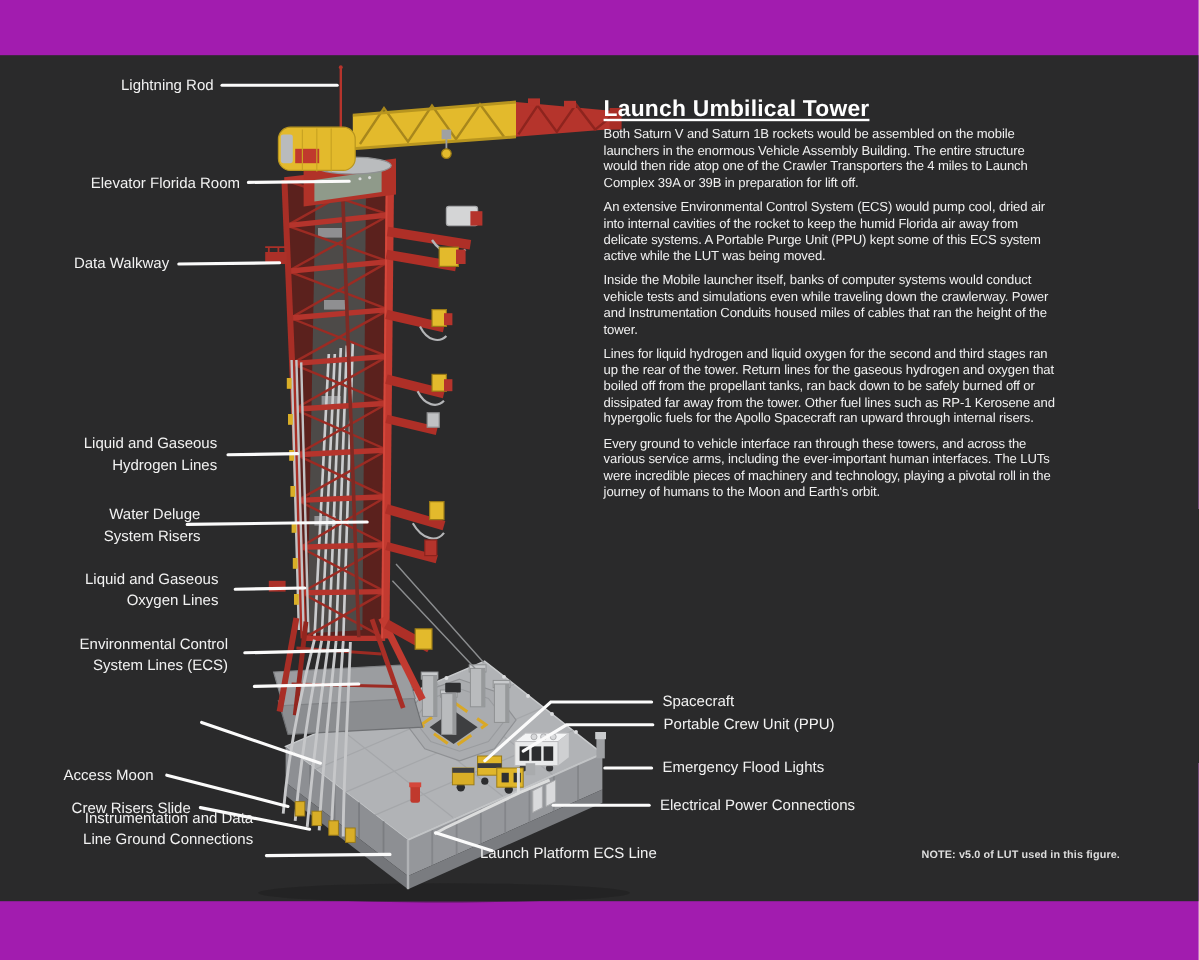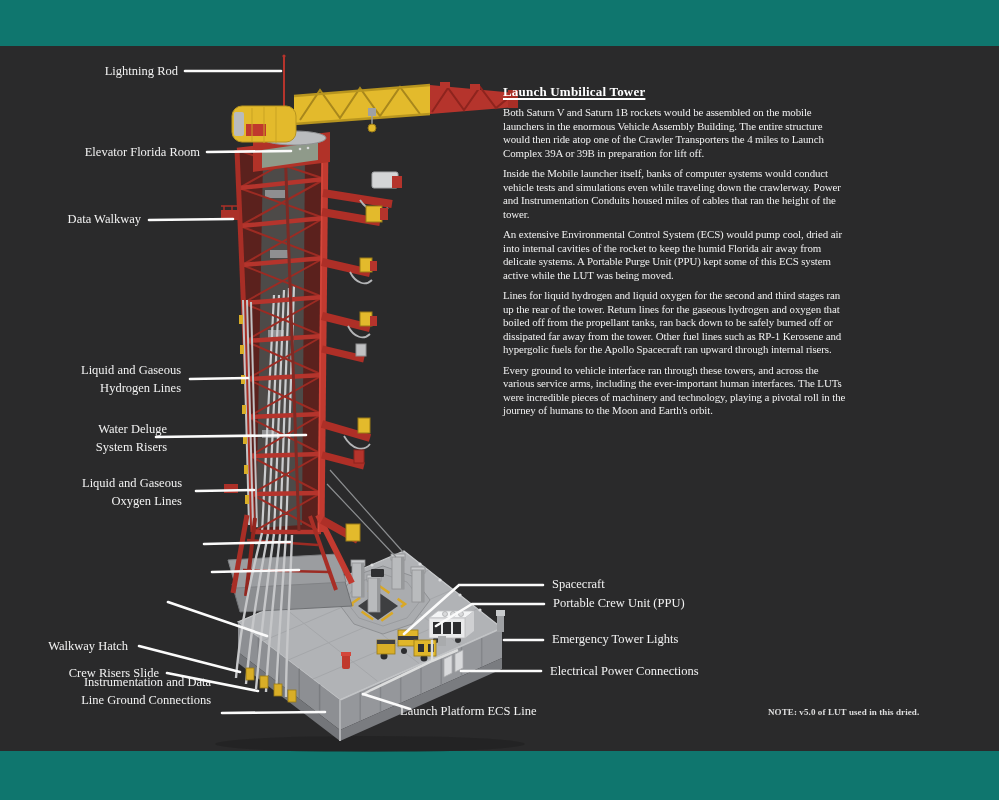--- a/index.html
+++ b/index.html
@@ -1,24 +1,24 @@
 <!DOCTYPE html>
 <html><head>
 <meta charset="utf-8">
 <style>
   html,body{margin:0;padding:0;background:#ffffff;}
-  .page{position:relative;width:999px;height:800px;background:#0f766e;overflow:hidden;
-        font-family:Liberation Serif, serif;}
+  .page{position:relative;width:999px;height:800px;background:#a21caf;overflow:hidden;
+        font-family:Liberation Sans, sans-serif;}
   .panel{position:absolute;left:0;top:46px;width:999px;height:705px;background:#2a2a2b;}
   svg.fig{position:absolute;left:0;top:0;width:999px;height:800px;}
   .lbl{position:absolute;color:#f2f2f2;font-size:12.5px;line-height:17.5px;
        transform:translateY(-50%);white-space:pre;}
   .lbl.r{text-align:right;}
   .article{position:absolute;left:503px;top:84px;width:470px;color:#f0f0f0;}
-  .article h2{margin:0 0 7px 0;font-size:13px;line-height:15px;color:#ffffff;
+  .article h2{margin:0 0 7px 0;font-size:19px;line-height:15px;color:#ffffff;
       text-decoration:underline;text-underline-offset:2px;text-decoration-thickness:1.5px;
       letter-spacing:.2px;}
   .article p{margin:0 0 7px 0;font-size:10.9px;line-height:13.5px;letter-spacing:-0.1px;
       white-space:pre;}
   .note{position:absolute;left:768px;top:712px;transform:translateY(-50%);
       color:#dedede;font-size:9px;font-weight:bold;letter-spacing:.1px;}
 </style>
 </head>
 <body>
 
@@ -298,50 +298,52 @@
 
   <div class="lbl r" style="right:821px;top:72px"><span>Lightning Rod</span></div>
   <div class="lbl r" style="right:799px;top:153px"><span>Elevator Florida Room</span></div>
   <div class="lbl r" style="right:858px;top:220px"><span>Data Walkway</span></div>
   <div class="lbl r" style="right:818px;top:379px"><span>Liquid and Gaseous
 Hydrogen Lines</span></div>
   <div class="lbl r" style="right:832px;top:438px"><span>Water Deluge
 System Risers</span></div>
   <div class="lbl r" style="right:817px;top:492px"><span>Liquid and Gaseous
 Oxygen Lines</span></div>
-  <div class="lbl r" style="right:871px;top:647px"><span>Walkway Hatch</span></div>
+  <div class="lbl r" style="right:809px;top:546px"><span>Environmental Control
+System Lines (ECS)</span></div>
+  <div class="lbl r" style="right:871px;top:647px"><span>Access Moon</span></div>
   <div class="lbl r" style="right:840px;top:674px"><span>Crew Risers Slide</span></div>
   <div class="lbl r" style="right:788px;top:691px"><span>Instrumentation and Data
 Line Ground Connections</span></div>
 
   <div class="lbl" style="left:552px;top:585px"><span>Spacecraft</span></div>
   <div class="lbl" style="left:553px;top:604px"><span>Portable Crew Unit (PPU)</span></div>
-  <div class="lbl" style="left:552px;top:640px"><span>Emergency Tower Lights</span></div>
+  <div class="lbl" style="left:552px;top:640px"><span>Emergency Flood Lights</span></div>
   <div class="lbl" style="left:550px;top:672px"><span>Electrical Power Connections</span></div>
   <div class="lbl" style="left:400px;top:712px"><span>Launch Platform ECS Line</span></div>
 
   <div class="article">
     <h2>Launch Umbilical Tower</h2>
     <p>Both Saturn V and Saturn 1B rockets would be assembled on the mobile
 launchers in the enormous Vehicle Assembly Building. The entire structure
 would then ride atop one of the Crawler Transporters the 4 miles to Launch
 Complex 39A or 39B in preparation for lift off.</p>
+    <p>An extensive Environmental Control System (ECS) would pump cool, dried air
+into internal cavities of the rocket to keep the humid Florida air away from
+delicate systems. A Portable Purge Unit (PPU) kept some of this ECS system
+active while the LUT was being moved.</p>
     <p>Inside the Mobile launcher itself, banks of computer systems would conduct
 vehicle tests and simulations even while traveling down the crawlerway. Power
 and Instrumentation Conduits housed miles of cables that ran the height of the
 tower.</p>
-    <p>An extensive Environmental Control System (ECS) would pump cool, dried air
-into internal cavities of the rocket to keep the humid Florida air away from
-delicate systems. A Portable Purge Unit (PPU) kept some of this ECS system
-active while the LUT was being moved.</p>
     <p>Lines for liquid hydrogen and liquid oxygen for the second and third stages ran
 up the rear of the tower. Return lines for the gaseous hydrogen and oxygen that
 boiled off from the propellant tanks, ran back down to be safely burned off or
 dissipated far away from the tower. Other fuel lines such as RP-1 Kerosene and
 hypergolic fuels for the Apollo Spacecraft ran upward through internal risers.</p>
     <p>Every ground to vehicle interface ran through these towers, and across the
 various service arms, including the ever-important human interfaces. The LUTs
 were incredible pieces of machinery and technology, playing a pivotal roll in the
 journey of humans to the Moon and Earth's orbit.</p>
   </div>
 
-  <div class="note">NOTE: v5.0 of LUT used in this dried.</div>
+  <div class="note">NOTE: v5.0 of LUT used in this figure.</div>
 </div>
 
 </body></html>

